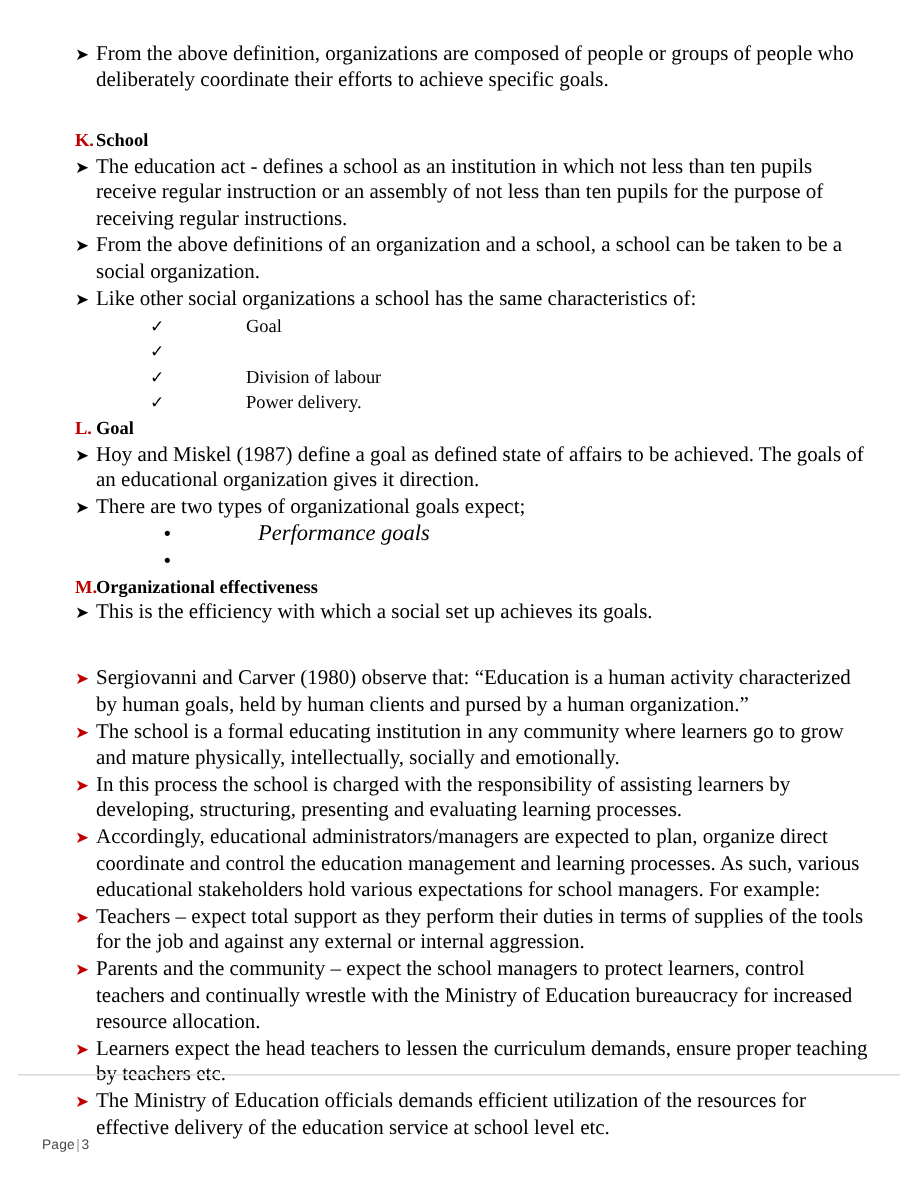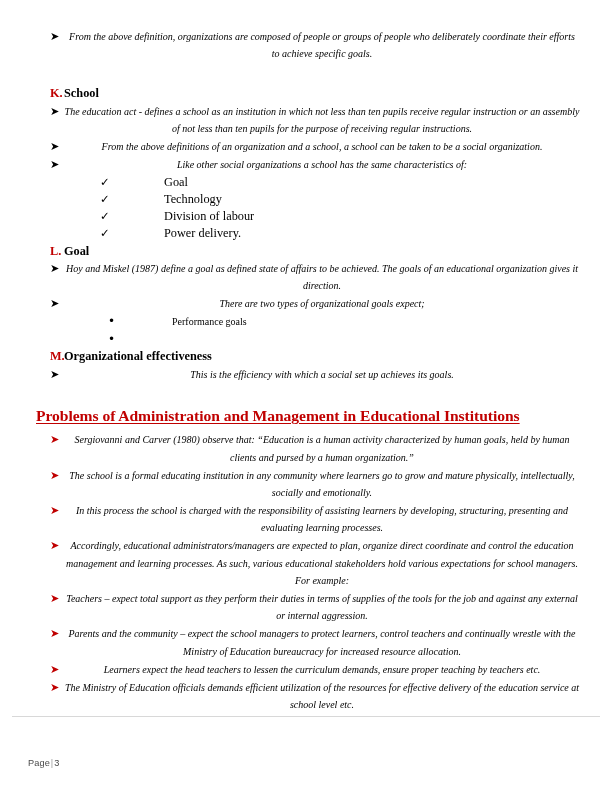--- a/index.html
+++ b/index.html
@@ -47,25 +47,24 @@
     padding-left: 14px;
     box-sizing: border-box;
     font-size: 11.2px;
     line-height: 17.4px;
     font-family: "DejaVu Sans", sans-serif;
     color: #000000;
   }
   .arrow-item.red .bullet { color: #c00000; }
   .arrow-item .txt {
     flex: 1;
-    font-size: 10px;
-    line-height: 17.4px;
-    text-align: center;
+    font-size: 14px;
+    line-height: 17.4px;
+    text-align: left;
     padding-left: 2px;
-    font-style: italic;
   }
 
   
   .check-item {
     display: flex;
     align-items: flex-start;
   }
   .check-item .bullet {
     width: 26px;
     min-width: 26px;
@@ -92,22 +91,23 @@
     min-width: 26px;
     box-sizing: border-box;
     padding-left: 72px;
     font-size: 12px;
     line-height: 17.4px;
     font-family: "DejaVu Sans", sans-serif;
   }
   .dot-item .txt {
     flex: 1;
     padding-left: 64px;
-    font-size: 10px;
-    line-height: 17.4px;
+    font-size: 15px;
+    line-height: 17.4px;
+    font-style: italic;
   }
 
   
   .lettered {
     display: flex;
     align-items: flex-start;
     margin: 0;
   }
   .lettered .marker {
     width: 26px;
@@ -196,21 +196,20 @@
       <span class="bullet">➤</span>
       <span class="txt">Like other social organizations a school has the same characteristics of:</span>
     </div>
 
     <div class="check-item">
       <span class="bullet">✓</span>
       <span class="txt">Goal</span>
     </div>
     <div class="check-item">
       <span class="bullet">✓</span>
-      <span class="txt">Technology</span>
     </div>
     <div class="check-item">
       <span class="bullet">✓</span>
       <span class="txt">Division of labour</span>
     </div>
     <div class="check-item">
       <span class="bullet">✓</span>
       <span class="txt">Power delivery.</span>
     </div>
 
@@ -241,21 +240,20 @@
       <span class="txt">Organizational effectiveness</span>
     </div>
 
     <div class="arrow-item">
       <span class="bullet">➤</span>
       <span class="txt">This is the efficiency with which a social set up achieves its goals.</span>
     </div>
 
     <div class="spacer-lg"></div>
 
-    <div class="major-heading">Problems of Administration and Management in Educational Institutions</div>
 
     <div class="spacer-sm"></div>
 
     <div class="arrow-item red">
       <span class="bullet">➤</span>
       <span class="txt">Sergiovanni and Carver (1980) observe that: “Education is a human activity characterized by human goals, held by human clients and pursed by a human organization.”</span>
     </div>
     <div class="arrow-item red">
       <span class="bullet">➤</span>
       <span class="txt">The school is a formal educating institution in any community where learners go to grow and mature physically, intellectually, socially and emotionally.</span>

